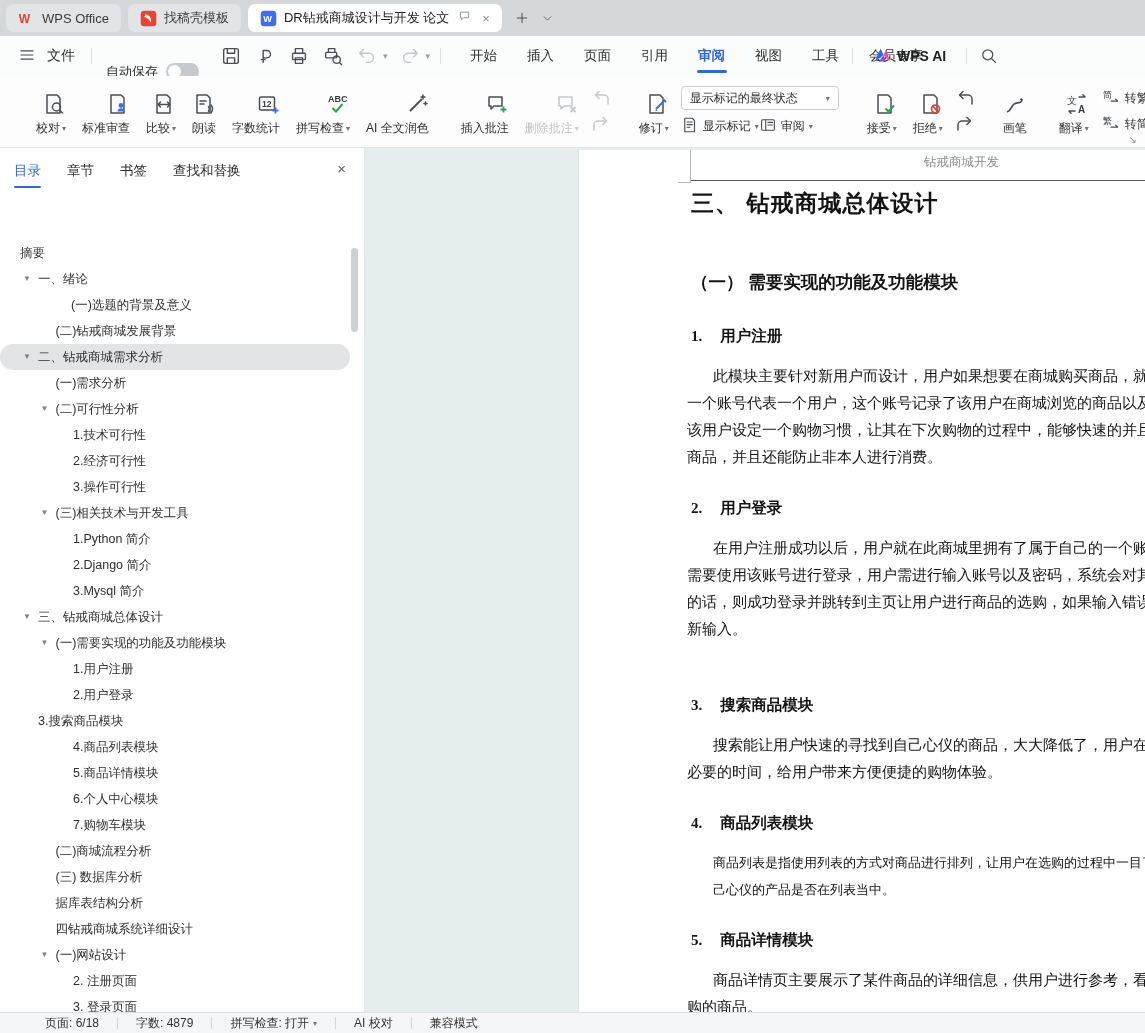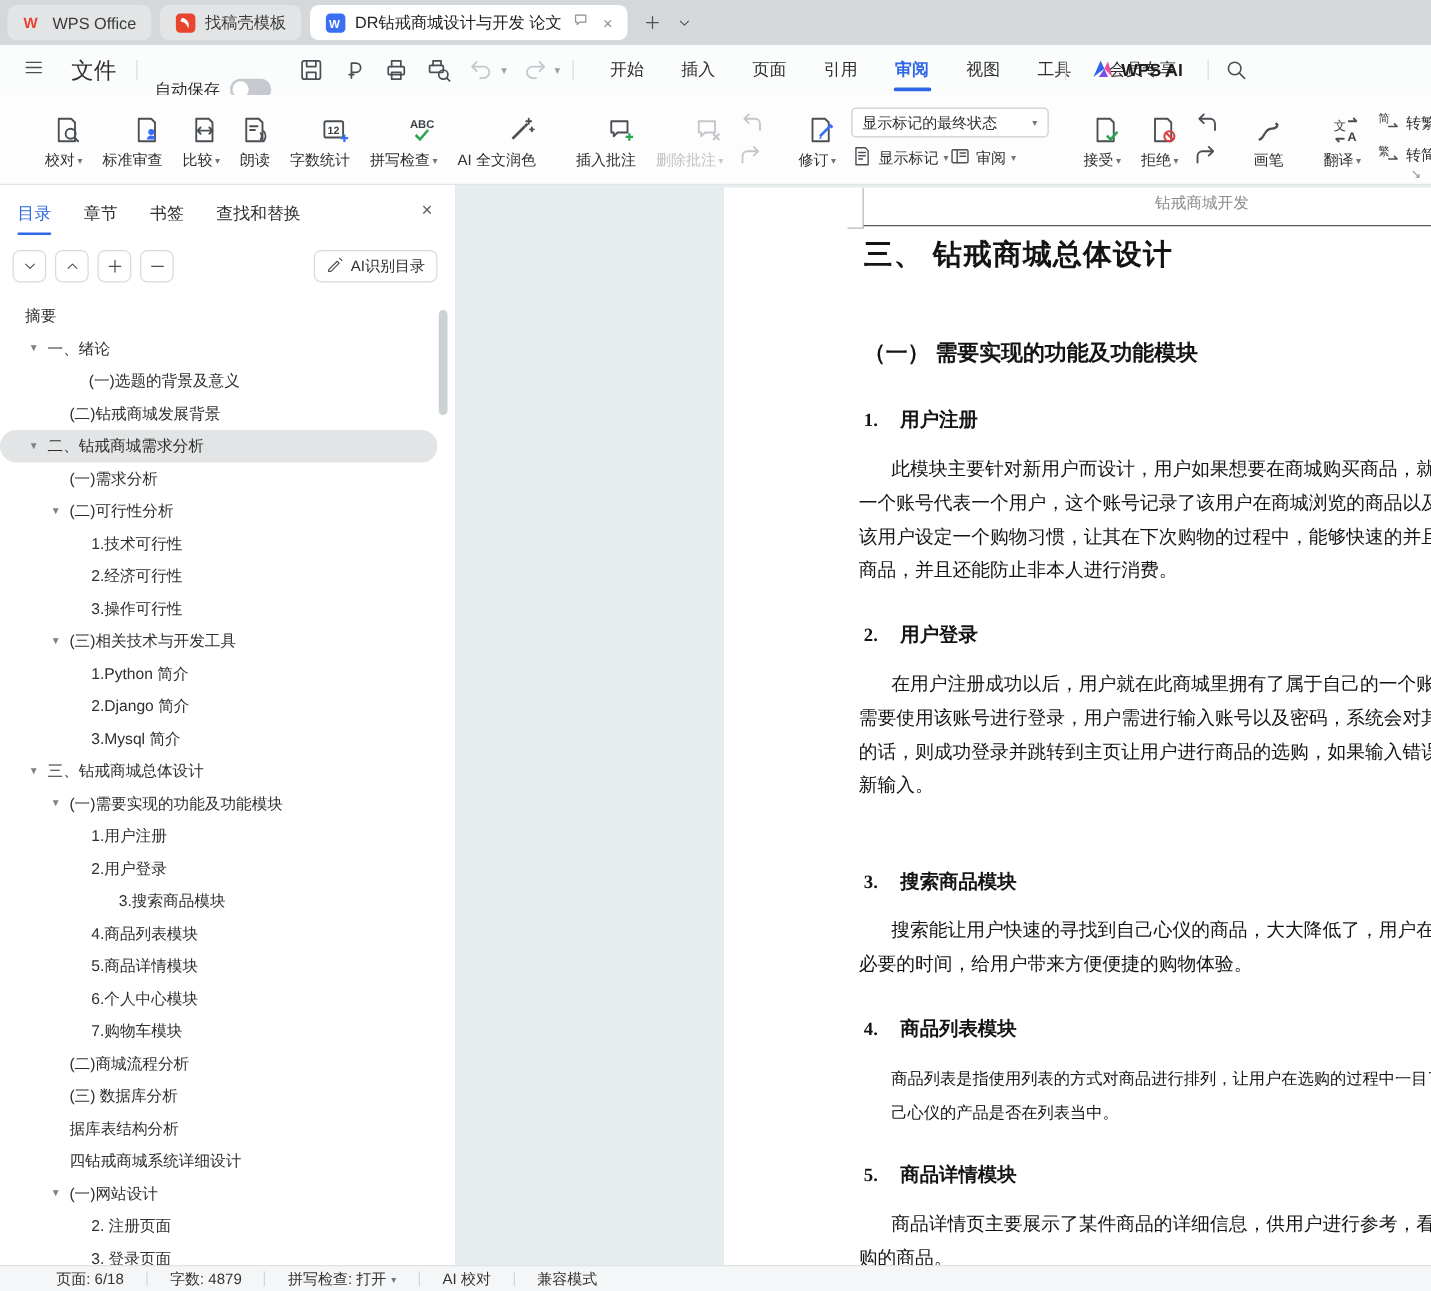--- a/index.html
+++ b/index.html
@@ -10,21 +10,21 @@
   
   .tabbar { position:absolute; left:0; top:0; width:100%; height:36px; background:#d5d8db; display:flex; align-items:center; padding-left:6px; }
   .tab { height:28px; border-radius:7px; display:flex; align-items:center; padding:0 12px; gap:7px; margin-right:7px; background:#e2e4e6; color:#3a3a3a; font-size:13px; }
   .tab.active { background:#ffffff; color:#222; }
   .tab .ticon { width:17px; height:17px; display:inline-flex; align-items:center; justify-content:center; }
   .tab .tclose, .tab .tbubble { color:#8a8f94; font-size:13px; margin-left:2px; }
   .tabbar-btn { width:26px; height:26px; display:flex; align-items:center; justify-content:center; color:#4c4f53; border-radius:6px; }
 
   
   .menubar { position:absolute; left:0; top:36px; width:100%; height:40px; background:#fbfcfc; display:flex; align-items:center; }
-  .mb-file { display:flex; align-items:center; gap:21px; padding:0 16px 0 18px; font-size:18px; color:#2e2e2e; }
+  .mb-file { display:flex; align-items:center; gap:11px; padding:0 16px 0 18px; font-size:14px; color:#2e2e2e; }
   .mb-div { width:1px; height:16px; background:#dcdee0; }
   .mb-autosave { display:flex; align-items:center; gap:8px; padding:0 14px; color:#2e2e2e; font-size:13px;margin-top:31px; }
   .toggle { width:33px; height:17px; border-radius:9px; background:#c6cad0; position:relative; }
   .toggle .knob { position:absolute; left:2px; top:2px; width:13px; height:13px; border-radius:50%; background:#fff; }
   .mb-icons { display:flex; align-items:center; gap:10px; padding:0 10px 0 6px; }
   .mb-ic { width:24px; height:24px; display:flex; align-items:center; justify-content:center; }
   .mb-caret { color:#9aa0a6; font-size:9px; margin-left:-6px; }
   .menu-tabs { display:flex; align-items:center; gap:0; margin-left:14px; }
   .menu-tab { padding:0 15px; height:40px; display:flex; align-items:center; font-size:13.5px; color:#2e2e2e; position:relative; }
   .menu-tab.active { color:#2f66e8; font-weight:bold; }
@@ -486,49 +486,20 @@
 
   <div class="main">
     <aside class="tocpanel">
       <div class="toc-tabs" id="tocTabs">
           <div class="toc-tab active">目录</div>
           <div class="toc-tab">章节</div>
           <div class="toc-tab">书签</div>
           <div class="toc-tab">查找和替换</div>
           <span class="toc-close">×</span>
         </div>
-      <div class="toc-toolbar" id="tocToolbar">
-          <div class="tbtn">
-            <svg width="14" height="14" viewBox="0 0 24 24" fill="none">
-              <path d="M6 9l6 6 6-6" stroke="#4a4f54" stroke-width="1.5" fill="none" stroke-linecap="round" stroke-linejoin="round"></path>
-            </svg>
-          </div>
-          <div class="tbtn">
-            <svg width="14" height="14" viewBox="0 0 24 24" fill="none">
-              <path d="M6 15l6-6 6 6" stroke="#4a4f54" stroke-width="1.5" fill="none" stroke-linecap="round" stroke-linejoin="round"></path>
-            </svg>
-          </div>
-          <div class="tbtn">
-            <svg width="16" height="16" viewBox="0 0 24 24" fill="none">
-              <path d="M12 5v14M5 12h14" stroke="#4a4f54" stroke-width="1.5" fill="none" stroke-linecap="round" stroke-linejoin="round"></path>
-            </svg>
-          </div>
-          <div class="tbtn">
-            <svg width="16" height="16" viewBox="0 0 24 24" fill="none">
-              <path d="M5 12h14" stroke="#4a4f54" stroke-width="1.5" fill="none" stroke-linecap="round" stroke-linejoin="round"></path>
-            </svg>
-          </div>
-          <div class="ai-toc">
-   <span><svg width="15" height="15" viewBox="0 0 24 24" fill="none">
-                <path d="M3 19L14 8l2.5 2.5L6 21H3z" stroke="#4a4f54" stroke-width="1.5" fill="none" stroke-linecap="round" stroke-linejoin="round"></path>
-                <path d="M17 4l3 3" stroke="#4a4f54" stroke-width="1.5" fill="none" stroke-linecap="round" stroke-linejoin="round"></path>
-              </svg></span>
-   <span>AI识别目录</span>
-          </div>
-        </div>
       <div class="toc-tree" id="tocTree">
           <div class="toc-row">
             <span style="padding-left:20px">摘要</span>
           </div>
           <div class="toc-row">
             <span class="toc-arrow" style="left:23px">▼</span>
             <span style="padding-left:38px">一、绪论</span>
           </div>
           <div class="toc-row">
             <span style="padding-left:71px">(一)选题的背景及意义</span>
@@ -577,21 +548,21 @@
             <span class="toc-arrow" style="left:40.5px">▼</span>
             <span style="padding-left:55.5px">(一)需要实现的功能及功能模块</span>
           </div>
           <div class="toc-row">
             <span style="padding-left:73px">1.用户注册</span>
           </div>
           <div class="toc-row">
             <span style="padding-left:73px">2.用户登录</span>
           </div>
           <div class="toc-row">
-            <span style="padding-left:95px">3.搜索商品模块</span>
+            <span style="padding-left:38px">3.搜索商品模块</span>
           </div>
           <div class="toc-row">
             <span style="padding-left:73px">4.商品列表模块</span>
           </div>
           <div class="toc-row">
             <span style="padding-left:73px">5.商品详情模块</span>
           </div>
           <div class="toc-row">
             <span style="padding-left:73px">6.个人中心模块</span>
           </div>

